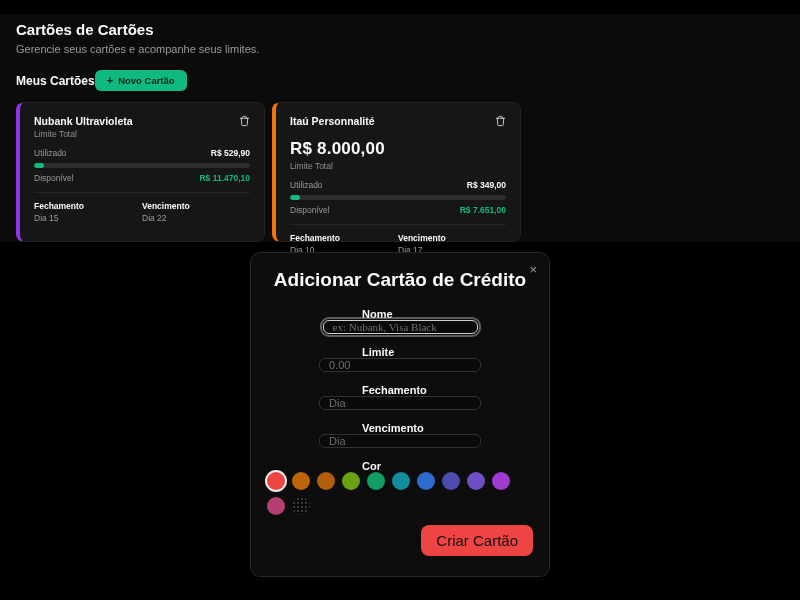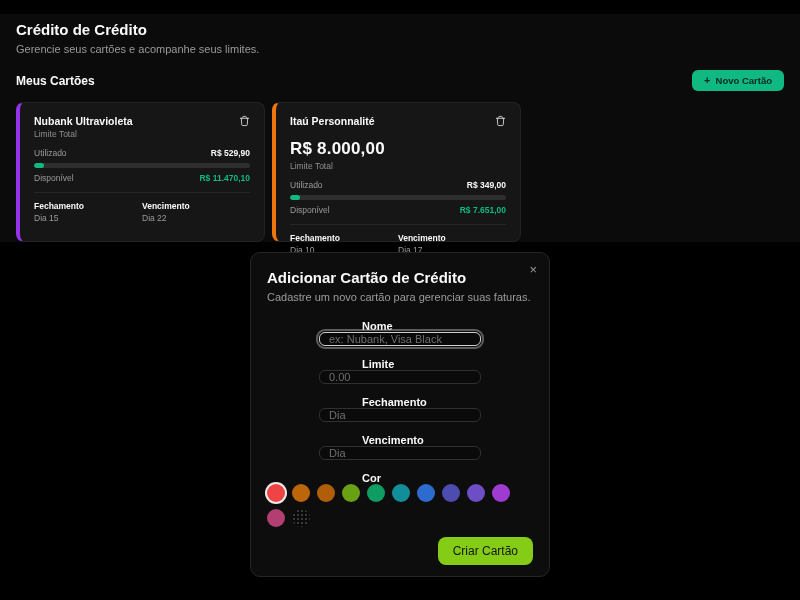--- a/index.html
+++ b/index.html
@@ -5,21 +5,21 @@
   * { margin:0; padding:0; box-sizing:border-box; }
   html,body { width:800px; height:600px; background:#000; overflow:hidden;
               font-family:"Liberation Sans", sans-serif; color:#fafafa; }
 
   
   .page { position:absolute; top:14px; left:0; width:800px; height:228px;
           background:#0b0b0b; padding:6px 16px 0 16px; }
   .page-title { font-size:15px; font-weight:bold; line-height:20px; }
   .page-subtitle { font-size:11px; color:#9a9a9a; margin-top:3px; }
 
-  .section-row { display:flex; align-items:center; justify-content:space-between; margin-top:15px; }
+  .section-row { display:flex; align-items:center; justify-content:flex-start; margin-top:15px; }
   .section-title { font-size:12px; font-weight:bold; }
   .new-card-btn { display:flex; align-items:center; gap:5px; background:#10b981; color:#06281c;
                   border:none; border-radius:6px; padding:5px 12px; font-size:9.5px; font-weight:600;
                   font-family:inherit; cursor:pointer; }
   .new-card-btn .plus { font-size:11px; font-weight:bold; line-height:9px; }
 
   
   .cards-row { display:flex; gap:7px; margin-top:11px; }
   .card { width:249px; height:140px; background:#161616; border:1px solid #232323;
           border-left:4px solid #9333ea; border-radius:8px; padding:12px 14px 10px 14px;
@@ -41,46 +41,46 @@
   .card-dates { display:flex; }
   .card-dates .col { width:50%; }
   .date-label { font-size:8.5px; font-weight:bold; }
   .date-value { font-size:8.5px; color:#9a9a9a; margin-top:2px; }
 
   
   .modal { position:absolute; left:250px; top:252px; width:300px; height:325px;
            background:#0d0d0d; border:1px solid #262626; border-radius:10px; padding:16px; }
   .modal-close { position:absolute; top:10px; right:12px; background:none; border:none;
                  color:#9c9c9c; font-size:13px; cursor:pointer; font-family:inherit; line-height:1; }
-  .modal-title { font-size:15px; font-weight:bold; }
+  .modal-title { font-size:19px; font-weight:bold;text-align:center; }
   .modal-subtitle { font-size:11px; color:#9c9c9c; margin-top:5px; }
   .modal-form { margin-top:17px; }
   .form-row { display:flex; align-items:center; margin-bottom:12px;flex-direction:column; }
   .form-label { width:76px; font-size:11px; font-weight:bold; flex:none; }
   .form-input { flex:1; height:26px; background:#0a0a0a; border:1px solid #303030; border-radius:6px;
                 color:#e5e5e5; font-size:11px; padding:0 9px; font-family:inherit; outline:none; }
   .form-input::placeholder { color:#6f6f6f; }
   .form-input.focused { border-color:#cfcfcf;
-                        box-shadow:0 0 0 1px #0d0d0d, 0 0 0 3px rgba(190,190,190,0.45); }
+                        box-shadow:0 0 0 1px #0d0d0d, 0 0 0 3px rgba(190,190,190,0.45);font-family:Liberation Serif, serif; }
   .form-row.color-row { align-items:center; margin-bottom:10px; }
   .swatch-grid { flex:1; display:flex; flex-wrap:wrap; gap:7px; }
   .swatch { width:18px; height:18px; border-radius:50%; border:none; cursor:pointer; padding:0; }
   .swatch.selected { box-shadow:0 0 0 2px #ececec; }
   .swatch.dotted { background:#0a0a0a;
                    background-image:radial-gradient(#3a3a3a 1px, transparent 1.2px);
                    background-size:4px 4px; }
   .modal-footer { display:flex; justify-content:flex-end; margin-top:9px; }
-  .submit-btn { background:#84cc16; color:#141414; border:none; border-radius:8px;
-                padding:7px 15px; font-size:12px; font-weight:500; font-family:inherit; cursor:pointer; }
+  .submit-btn { background:#ef4444; color:#141414; border:none; border-radius:8px;
+                padding:7px 15px; font-size:15px; font-weight:500; font-family:inherit; cursor:pointer; }
 </style>
 </head>
 <body>
 
 <div class="page">
-  <div class="page-title">Crédito de Crédito</div>
+  <div class="page-title">Cartões de Cartões</div>
   <div class="page-subtitle">Gerencie seus cartões e acompanhe seus limites.</div>
 
   <div class="section-row">
     <div class="section-title">Meus Cartões</div>
     <button class="new-card-btn">
       <span class="plus">+</span>
       <span>Novo Cartão</span>
     </button>
   </div>
 
@@ -162,21 +162,20 @@
         </div>
       </div>
     </div>
 
   </div>
 </div>
 
 <div class="modal">
   <button class="modal-close">×</button>
   <div class="modal-title">Adicionar Cartão de Crédito</div>
-  <div class="modal-subtitle">Cadastre um novo cartão para gerenciar suas faturas.</div>
 
   <div class="modal-form">
     <div class="form-row">
       <label class="form-label">Nome</label>
       <input class="form-input focused" placeholder="ex: Nubank, Visa Black" style="">
     </div>
     <div class="form-row">
       <label class="form-label">Limite</label>
       <input class="form-input" placeholder="0.00" style="">
     </div>

